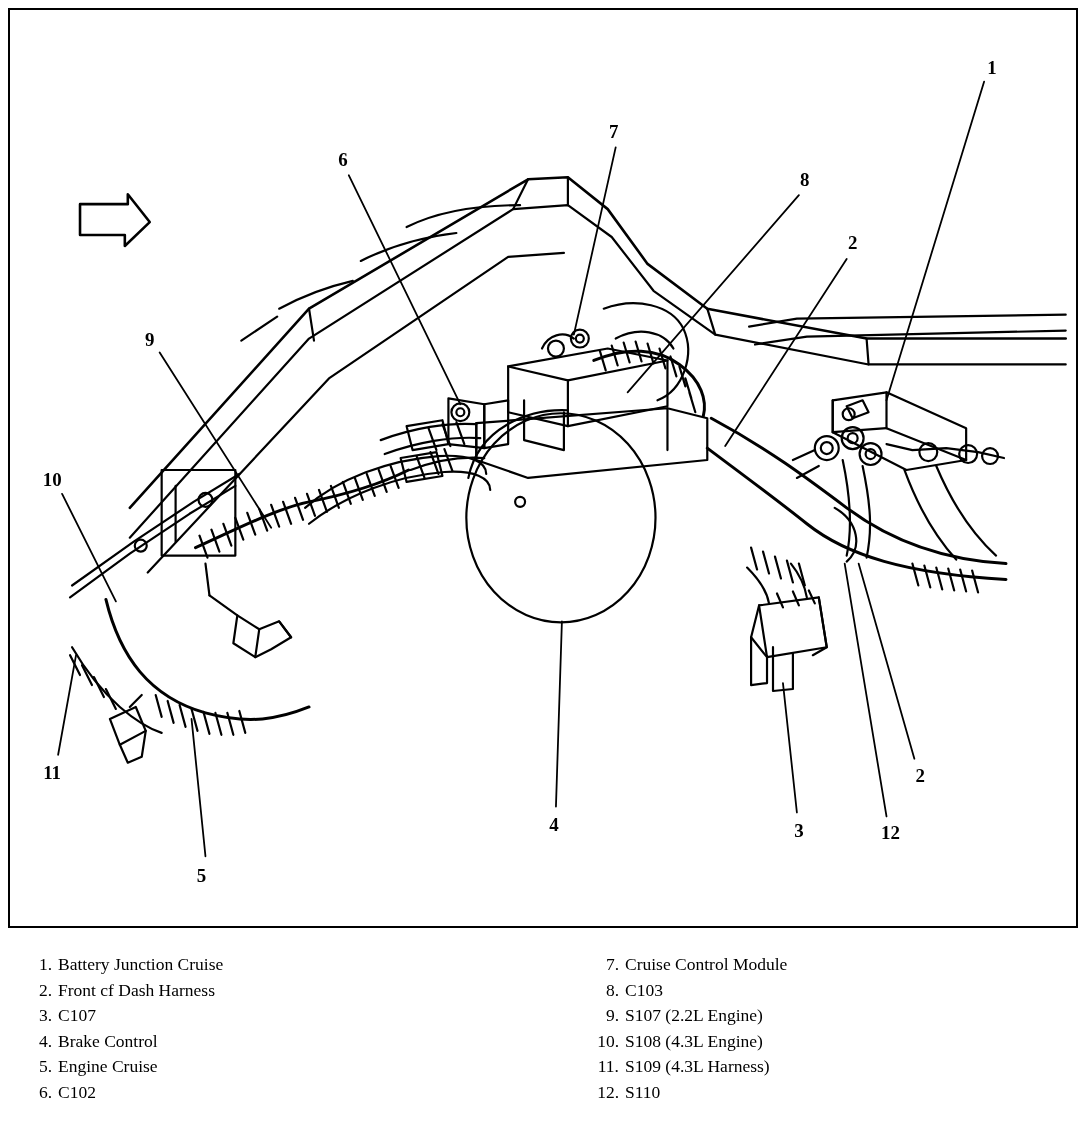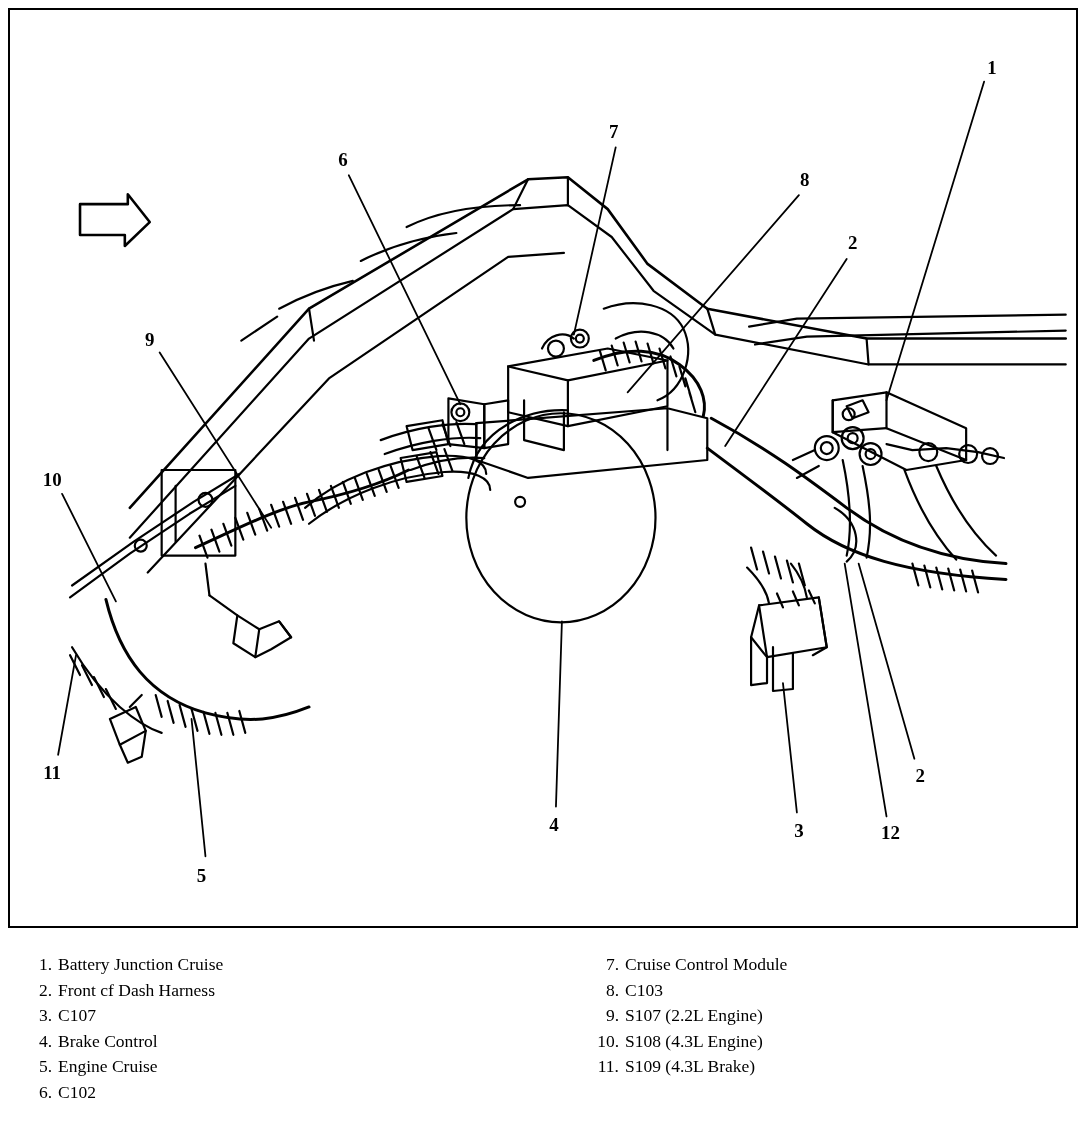--- a/index.html
+++ b/index.html
@@ -269,16 +269,20 @@
     <div class="legend-item">
       <span class="legend-index">9.</span>
       <span class="legend-text">S107 (2.2L Engine)</span>
     </div>
     <div class="legend-item">
       <span class="legend-index">10.</span>
       <span class="legend-text">S108 (4.3L Engine)</span>
     </div>
     <div class="legend-item">
       <span class="legend-index">11.</span>
-      <span class="legend-text">S109 (4.3L Brake)</span>
+      <span class="legend-text">S109 (4.3L Harness)</span>
+    </div>
+    <div class="legend-item">
+      <span class="legend-index">12.</span>
+      <span class="legend-text">S110</span>
     </div>
   </div>
 </div>
 
 </body></html>

